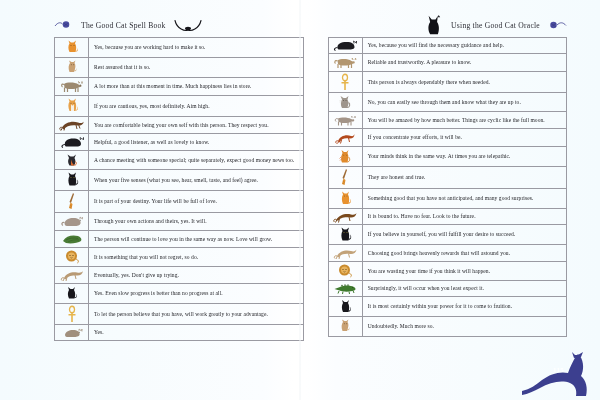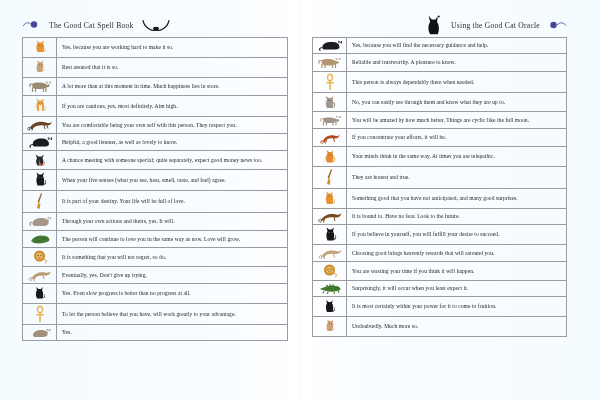--- a/index.html
+++ b/index.html
@@ -18,21 +18,21 @@
        #ffffff 49%, #ffffff 51%, #fbfdff 56%,
        #f7fcfe 80%, #f4fbfe 100%);
   }
   .page {
     position: relative;
     width: 300px; height: 400px;
     padding: 13px 14px 0 14px;
     display: flex;
     flex-direction: column;
   }
-  .page.left  { padding-left: 22px; padding-right: 12px; }
+  .page.left  { padding-left: 22px; padding-right: 12px; margin-left: 32px; }
   .page.right { padding-left: 12px; padding-right: 33px; }
 
   
   .runhead {
     height: 24px;
     display: flex;
     align-items: center;
     gap: 7px;
     font-size: 7.6px;
     letter-spacing: 0.25px;
@@ -515,16 +515,27 @@
               <circle cx="12.5" cy="11.5" r="0.8" fill="#3d2a12"></circle>
                 <circle cx="17.5" cy="11.5" r="0.8" fill="#3d2a12"></circle>
             </svg>
           </td>
           <td class="text-cell">Undoubtedly. Much more so.</td>
         </tr>
 
       </tbody>
     </table>
 
+    <div class="footer right">
+      <svg width="120" height="48" viewBox="0 0 120 48">
+        <g transform="translate(120,0) scale(-1,1)">
+          <path d="M14 4 C10 10 10 18 13 24 C8 28 6 36 8 44 L18 44 C17 38 19 33 24 31
+                   C32 28 44 30 54 36 C60 39 66 42 72 43 L72 39 C64 37 58 33 52 28
+                   C44 22 34 19 26 21 C24 15 21 9 18 4 C17 2 15 2 14 4Z" fill="#3c3f8f"></path>
+          <path d="M13 5 L11 0 L16 3 L19 3 L22 0 L20 6" fill="#3c3f8f"></path>
+        </g>
+      </svg>
+      <span class="pageno">115</span>
+    </div>
   </div>
 
   <div class="spine"></div>
 </div>
 
 </body></html>

